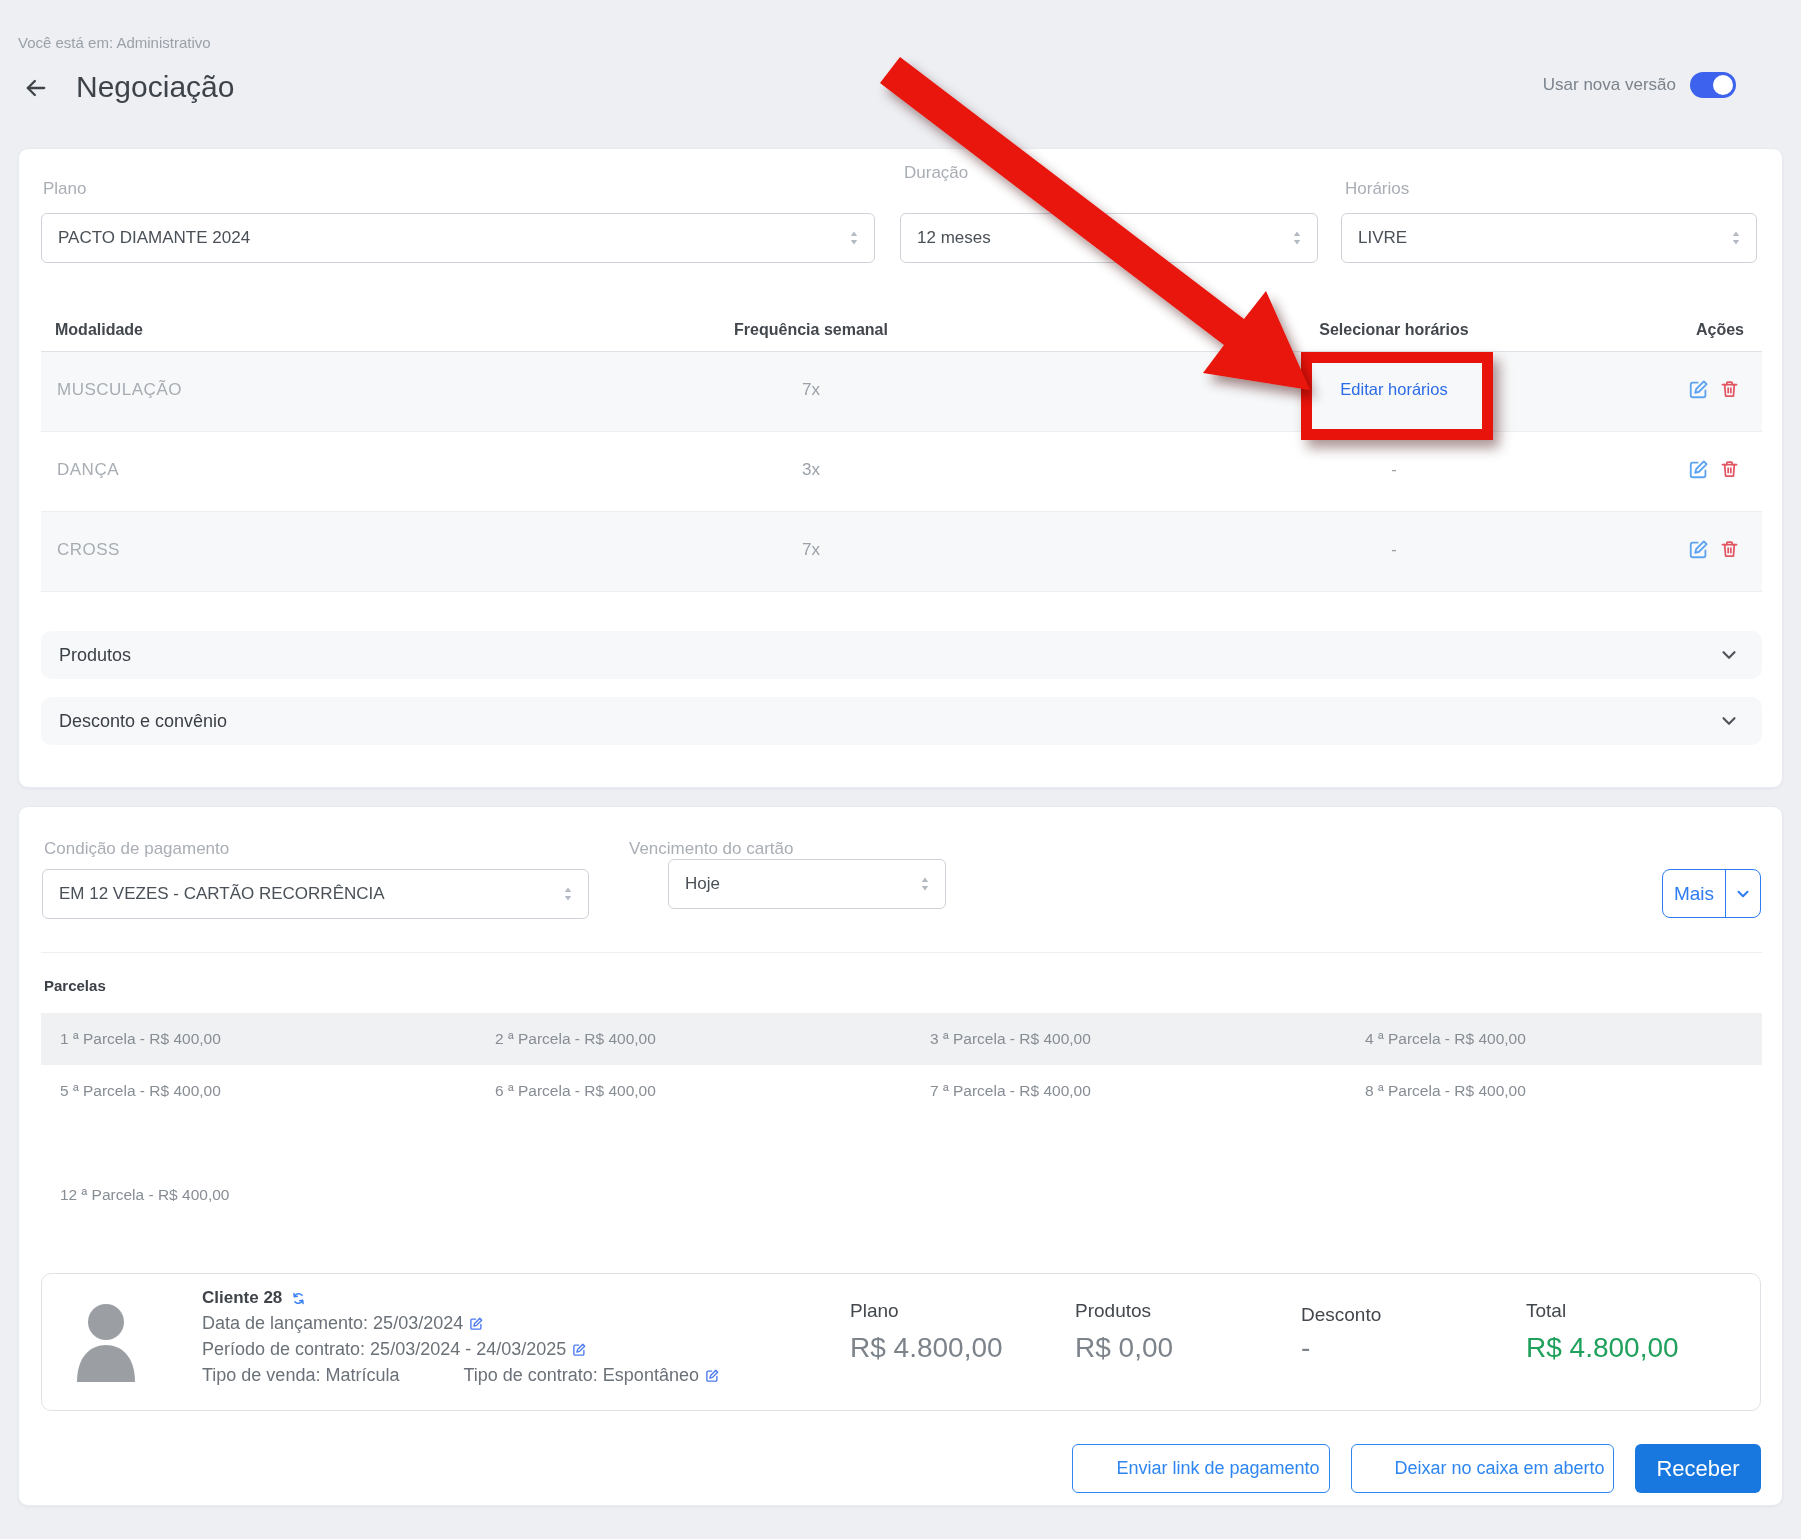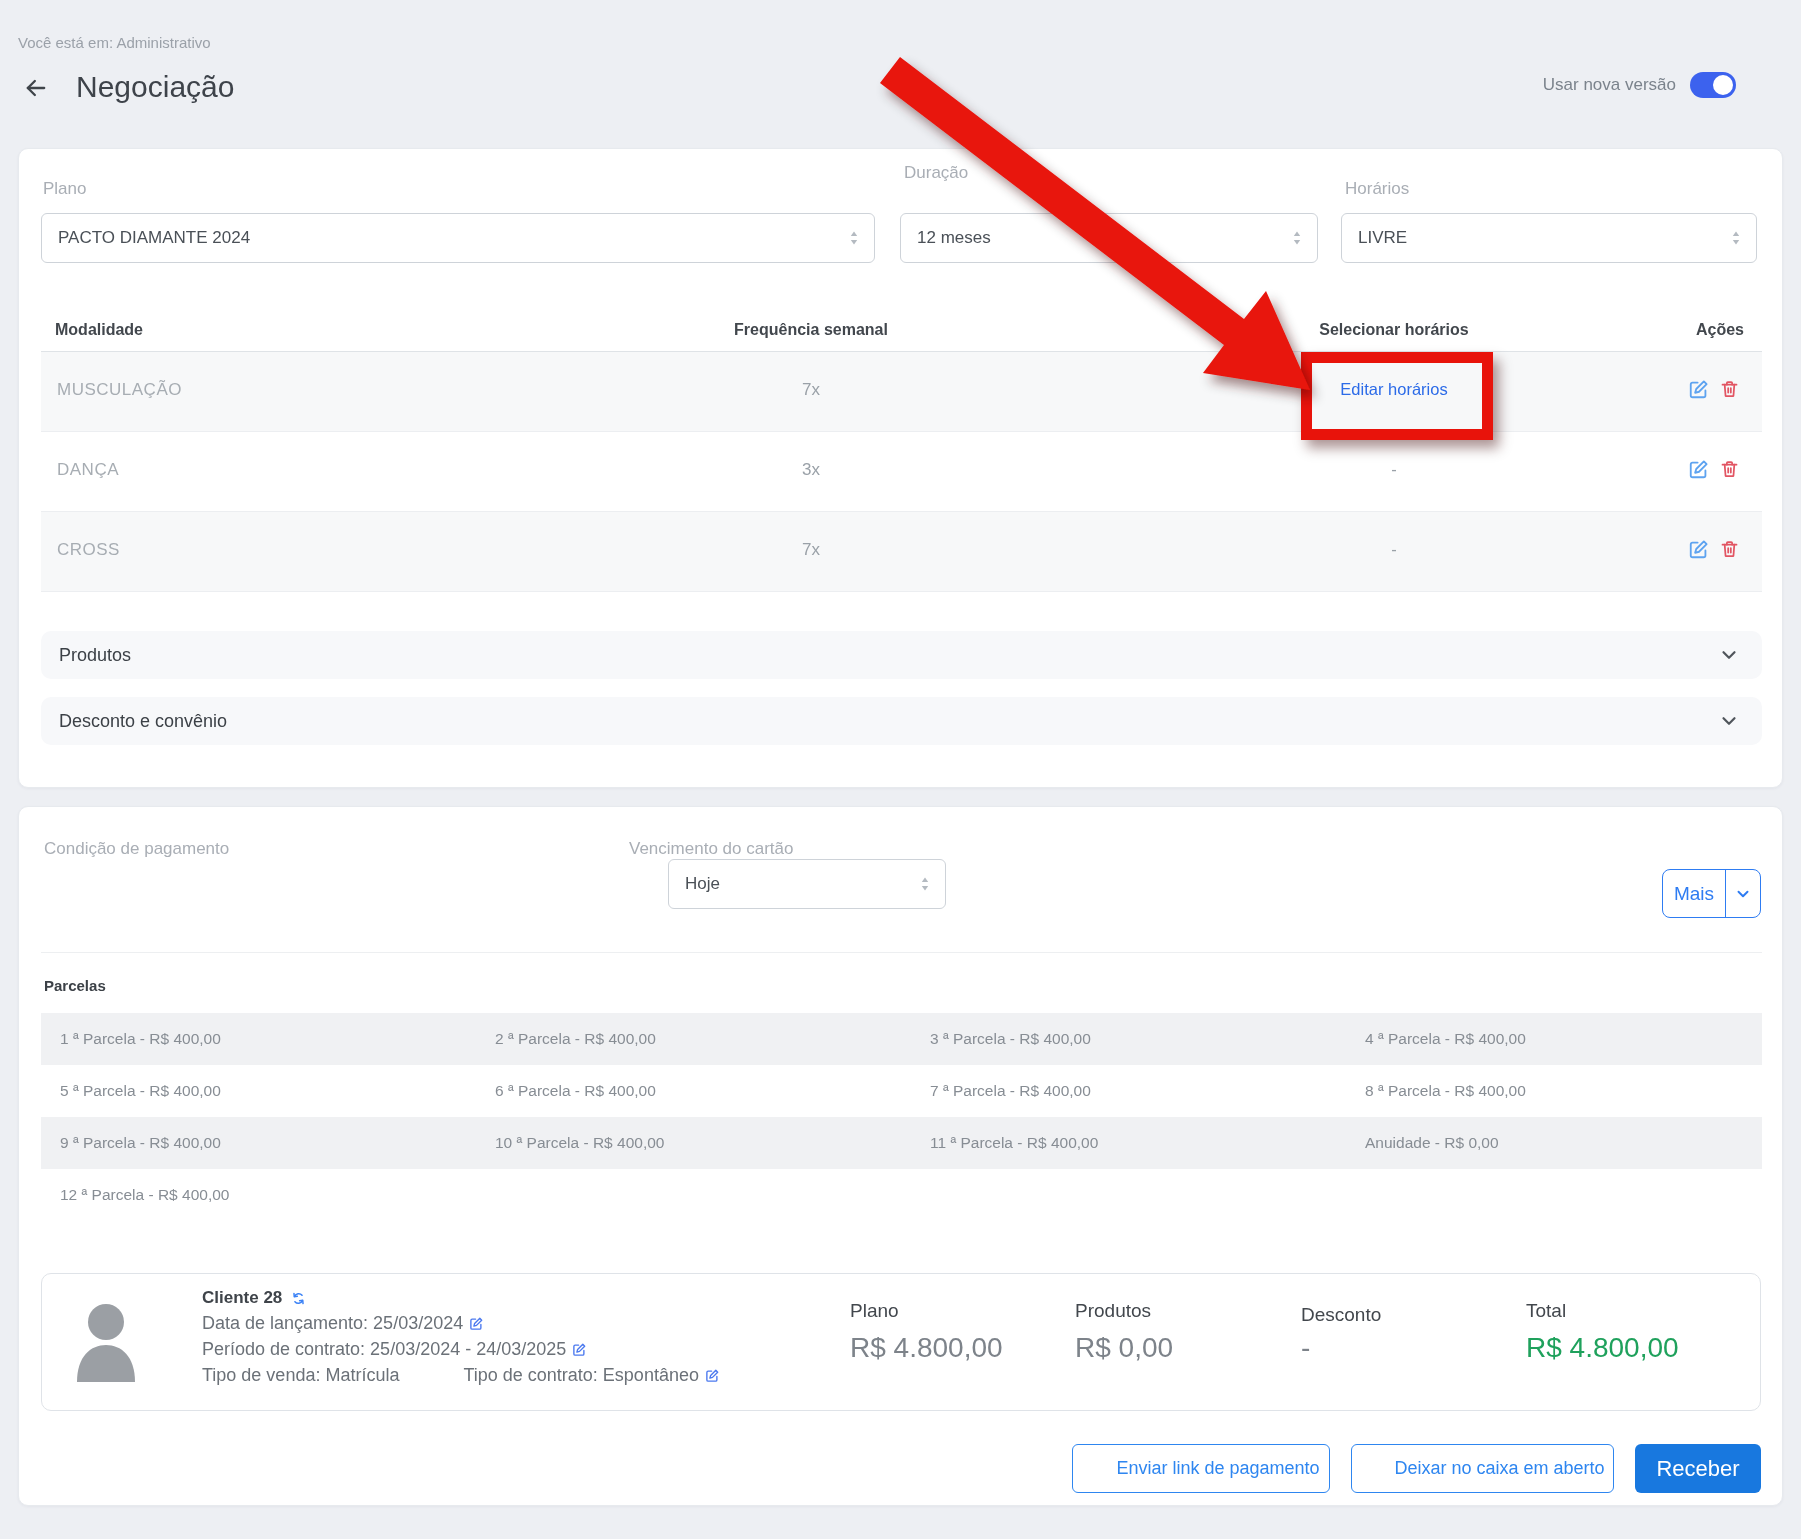--- a/index.html
+++ b/index.html
@@ -216,20 +216,27 @@
     <span>Desconto e convênio</span>
     <svg class="chev-dark" width="22" height="22" viewBox="0 0 24 24" fill="none" stroke="currentColor" stroke-width="2.4" stroke-linecap="round" stroke-linejoin="round">
       <polyline points="6 9 12 15 18 9"></polyline>
     </svg>
   </div>
 </div>
 
 <div class="card" style="left:18px; top:806px; width:1765px; height:700px;">
 
   <span class="flabel" style="left:25px; top:32px;">Condição de pagamento</span>
+  <div class="select" style="left:23px; top:62px; width:547px;">
+    <span>EM 12 VEZES - CARTÃO RECORRÊNCIA</span>
+    <svg class="sorticon" width="16" height="18" viewBox="0 0 24 28" fill="currentColor">
+      <path d="M12 4l5 7H7z"></path>
+        <path d="M12 24l-5-7h10z"></path>
+    </svg>
+  </div>
 
   <span class="flabel" style="left:610px; top:32px;">Vencimento do cartão</span>
   <div class="select" style="left:606px; top:52px; width:278px;margin-left:43px;">
     <span>Hoje</span>
     <svg class="sorticon" width="16" height="18" viewBox="0 0 24 28" fill="currentColor">
       <path d="M12 4l5 7H7z"></path>
         <path d="M12 24l-5-7h10z"></path>
     </svg>
   </div>
 
@@ -250,26 +257,20 @@
     <span class="pcell" style="left:19px;">1 ª Parcela - R$ 400,00</span>
     <span class="pcell" style="left:454px;">2 ª Parcela - R$ 400,00</span>
     <span class="pcell" style="left:889px;">3 ª Parcela - R$ 400,00</span>
     <span class="pcell" style="left:1324px;">4 ª Parcela - R$ 400,00</span>
   </div>
   <div class="prow" style="top:258px;">
     <span class="pcell" style="left:19px;">5 ª Parcela - R$ 400,00</span>
     <span class="pcell" style="left:454px;">6 ª Parcela - R$ 400,00</span>
     <span class="pcell" style="left:889px;">7 ª Parcela - R$ 400,00</span>
     <span class="pcell" style="left:1324px;">8 ª Parcela - R$ 400,00</span>
-  </div>
-  <div class="prow stripe" style="top:310px;">
-    <span class="pcell" style="left:19px;">9 ª Parcela - R$ 400,00</span>
-    <span class="pcell" style="left:454px;">10 ª Parcela - R$ 400,00</span>
-    <span class="pcell" style="left:889px;">11 ª Parcela - R$ 400,00</span>
-    <span class="pcell" style="left:1324px;">Anuidade - R$ 0,00</span>
   </div>
   <div class="prow" style="top:362px;">
     <span class="pcell" style="left:19px;">12 ª Parcela - R$ 400,00</span>
   </div>
 
   <div class="client-card">
     <svg class="abs" style="left:32px; top:24px;" width="64" height="84" viewBox="0 0 64 84">
       <circle cx="32" cy="24" r="18" fill="#9b9fa4"></circle>
       <path d="M3 84 C3 58 17 47 32 47 C47 47 61 58 61 84 Z" fill="#9b9fa4"></path>
     </svg>

